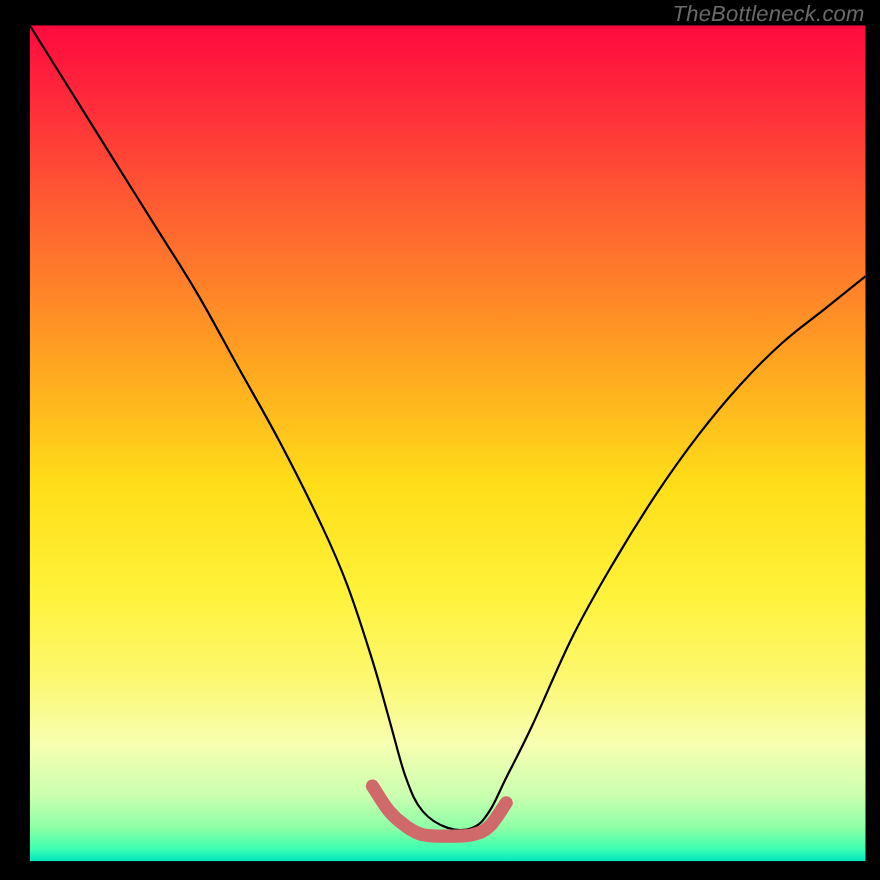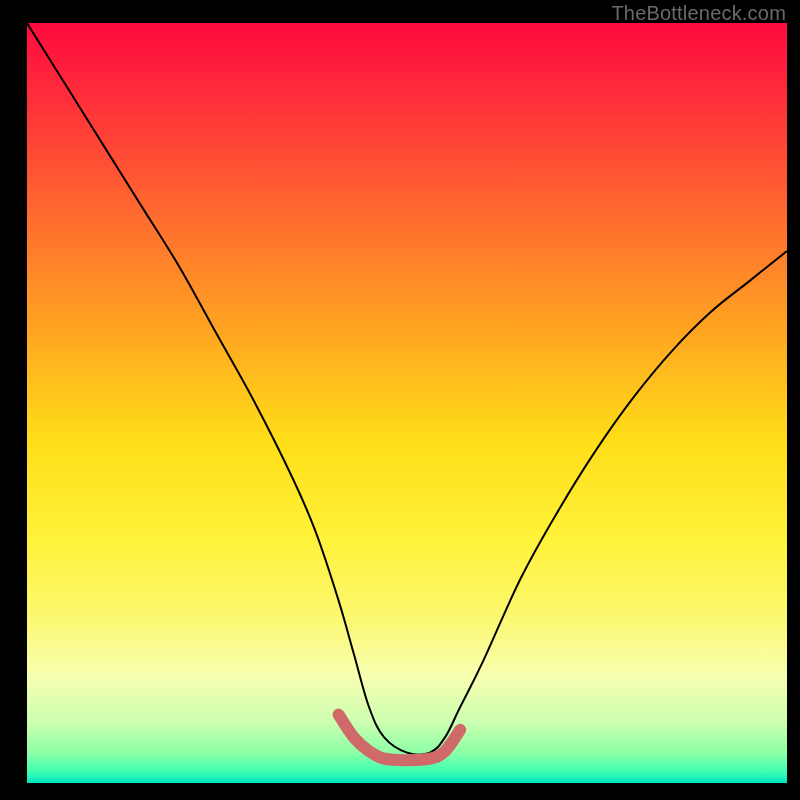--- a/index.html
+++ b/index.html
@@ -16,20 +16,21 @@
     left: 27px; top: 23px;
     width: 760px; height: 760px;
   }
   .watermark {
     position: absolute;
     top: 2px; right: 14px;
     color: #6a6a6a;
     font-size: 20px;
     font-weight: 500;
     letter-spacing: 0.2px;
+    font-style: italic;
   }
 </style>
 </head>
 <body>
 
 <div class="frame">
   <div class="watermark">TheBottleneck.com</div>
   <svg class="plot" viewBox="0 0 760 760" preserveAspectRatio="none">
     <defs>
       <linearGradient id="bg-grad" x1="0" y1="0" x2="0" y2="1">

